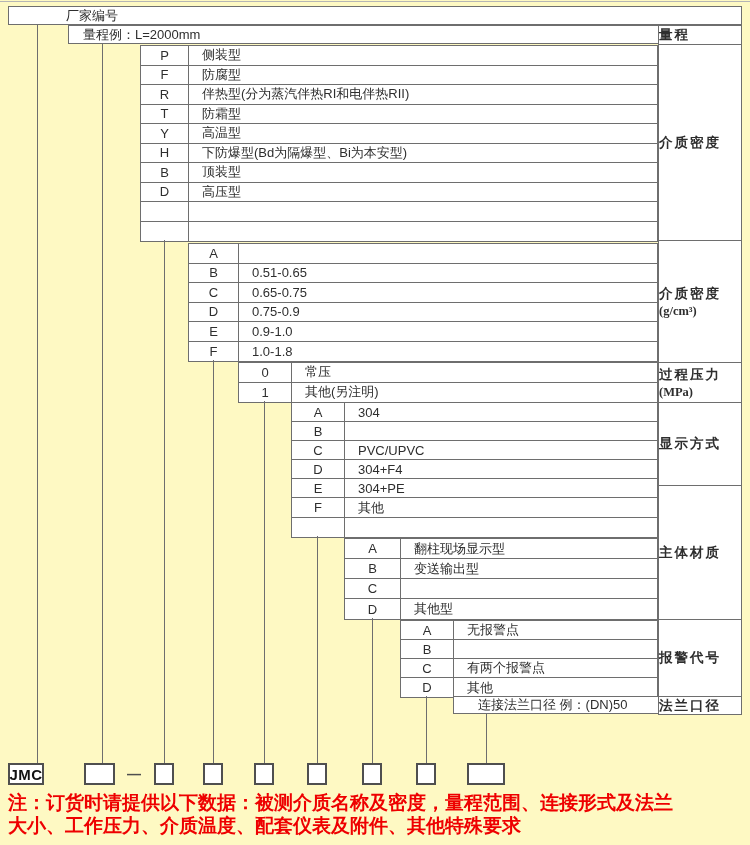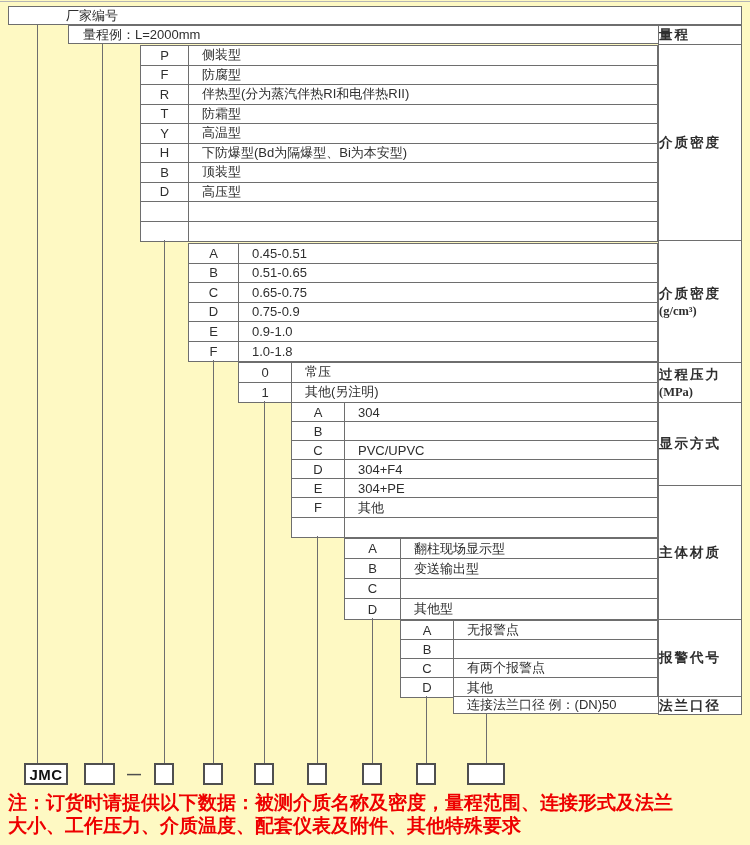--- a/index.html
+++ b/index.html
@@ -152,21 +152,20 @@
       </div>
     <div class="row" style="height:19.5px;">
         <div class="code" style="width:48px;"></div>
         <div class="desc"></div>
       </div>
   </div>
 
   <div class="block" style="left:188px;top:243px;width:470px;">
     <div class="row" style="height:19.5px;">
         <div class="code" style="width:50px;">A</div>
-        <div class="desc">0.45-0.51</div>
       </div>
     <div class="row" style="height:19.5px;">
         <div class="code" style="width:50px;">B</div>
         <div class="desc">0.51-0.65</div>
       </div>
     <div class="row" style="height:19.5px;">
         <div class="code" style="width:50px;">C</div>
         <div class="desc">0.65-0.75</div>
       </div>
     <div class="row" style="height:19.5px;">
@@ -253,35 +252,35 @@
     <div class="row" style="height:19px;">
         <div class="code" style="width:53px;">C</div>
         <div class="desc">有两个报警点</div>
       </div>
     <div class="row" style="height:19px;">
         <div class="code" style="width:53px;">D</div>
         <div class="desc">其他</div>
       </div>
   </div>
 
-  <div class="hdr" style="left:453px;top:696px;width:205px;height:18px;padding-left:13px;border-right:none;">
+  <div class="hdr" style="left:453px;top:696px;width:205px;height:18px;padding-left:24px;border-right:none;">
     <span>连接法兰口径 例：(DN)50</span>
   </div>
 
   <div class="vline" style="left:37px;top:25px;height:738px;"></div>
   <div class="vline" style="left:102px;top:44px;height:719px;"></div>
   <div class="vline" style="left:164px;top:240px;height:523px;"></div>
   <div class="vline" style="left:213px;top:360px;height:403px;"></div>
   <div class="vline" style="left:264px;top:401px;height:362px;"></div>
   <div class="vline" style="left:317px;top:536px;height:227px;"></div>
   <div class="vline" style="left:372px;top:618px;height:145px;"></div>
   <div class="vline" style="left:426px;top:696px;height:67px;"></div>
   <div class="vline" style="left:486px;top:714px;height:49px;"></div>
 
-  <div class="mbox mprefix" style="left:24px;width:44px;">
+  <div class="mbox mprefix" style="left:8px;width:36px;">
     <span>JMC</span>
   </div>
   <div class="mbox" style="left:84px;width:31px;"></div>
   <div class="msep">—</div>
   <div class="mbox" style="left:154px;width:20px;"></div>
   <div class="mbox" style="left:203px;width:20px;"></div>
   <div class="mbox" style="left:254px;width:20px;"></div>
   <div class="mbox" style="left:307px;width:20px;"></div>
   <div class="mbox" style="left:362px;width:20px;"></div>
   <div class="mbox" style="left:416px;width:20px;"></div>

